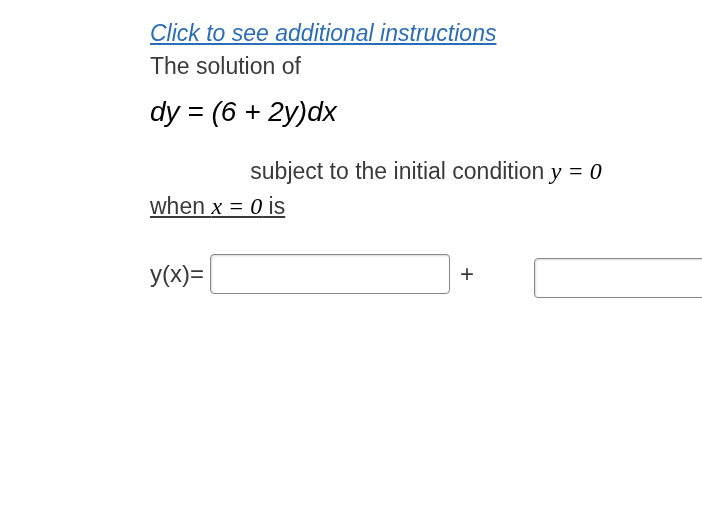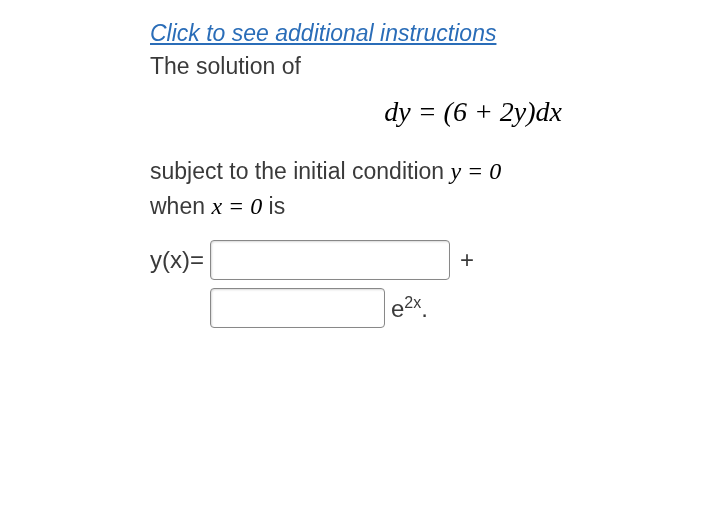--- a/index.html
+++ b/index.html
@@ -23,47 +23,48 @@
       display: inline-block;
       margin-bottom: 6px;
       font-style: italic;
     }
     .intro-text {
       font-size: 23px;
       color: #3a3a3a;
       margin-bottom: 16px;
     }
     .equation-centered {
-      text-align: right;
+      text-align: left;
       font-size: 28px;
       font-style: italic;
-      font-family: Liberation Serif, serif;
+      font-family: Liberation Sans, sans-serif;
       color: #000;
       margin-bottom: 30px;
-      padding-right: 140px;
     }
     .subject-line {
       font-size: 23px;
       color: #3a3a3a;
       margin-bottom: 8px;
+      text-align: center;
     }
     .math-inline {
       font-style: italic;
       font-family: Georgia, 'Times New Roman', serif;
       color: #000;
       font-size: 24px;
     }
     .when-line {
       font-size: 23px;
       color: #3a3a3a;
-      margin-bottom: 20px;
+      margin-bottom: 34px;
+      text-decoration: underline;
     }
     .answer-block {
       display: flex;
-      flex-direction: column;
+      flex-direction: row;
     }
     .answer-row1 {
       display: flex;
       align-items: center;
       gap: 6px;
       margin-bottom: 8px;
     }
     .answer-row2 {
       display: flex;
       align-items: center;

